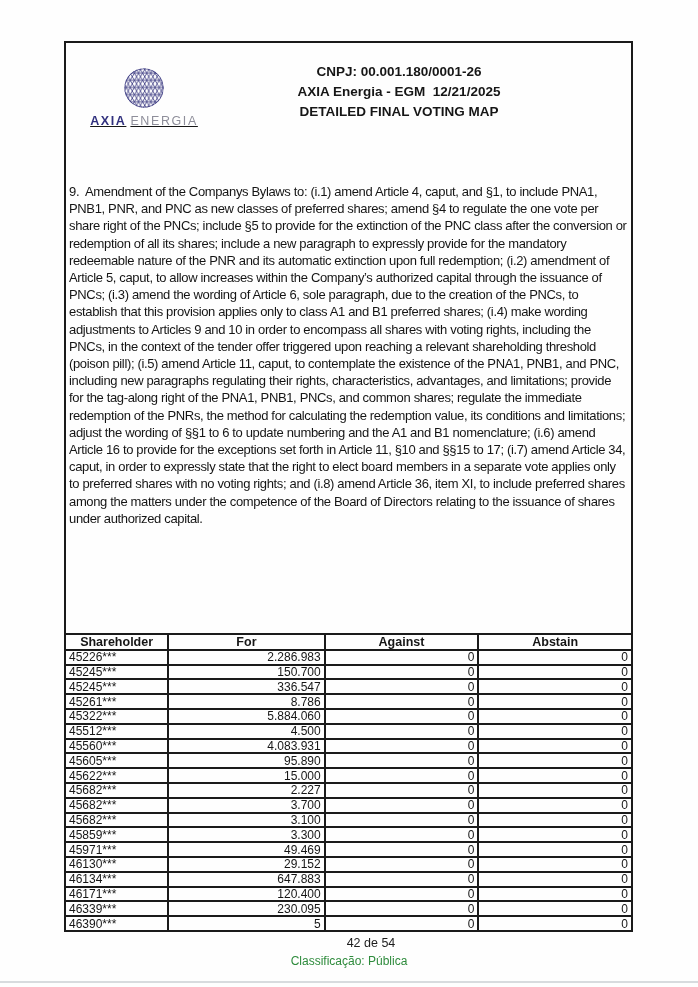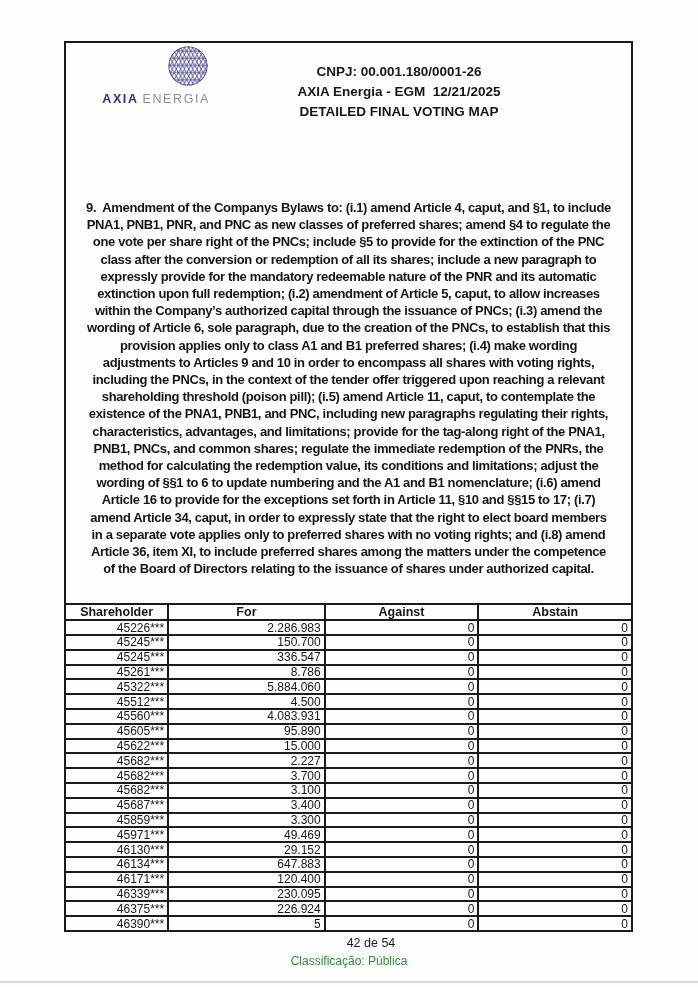--- a/index.html
+++ b/index.html
@@ -12,39 +12,39 @@
     overflow:hidden;
   }
   .doc-box{
     position:absolute;
     left:64px;top:41px;
     width:565px;height:887px;
     border:2px solid #1a1a1a;
   }
   
   .logo-block{
-    position:absolute;left:12px;top:1px;width:132px;
-    display:flex;flex-direction:column;align-items:flex-end;
+    position:absolute;left:12px;top:23px;width:132px;
+    display:flex;flex-direction:column;align-items:center;text-decoration:underline;
   }
   .logo-sphere{width:44px;height:44px;display:block;}
   .logo-text{
     margin-top:4px;font-size:12.5px;font-weight:700;letter-spacing:1.6px;
     white-space:nowrap;
   }
   .brand-a{color:#31317e;}
   .brand-b{color:#8e8e9a;font-weight:500;margin-left:4px;}
   .title-block{
     position:absolute;left:105px;top:19px;width:456px;
     text-align:center;font-weight:700;font-size:13.5px;line-height:20px;
   }
   .title-line{white-space:pre-wrap;}
   
   .agenda{
-    position:absolute;top:140px;left:3px;right:3px;margin:16px;
-    text-align:center;font-weight:700;font-size:13px;line-height:17.2px;
+    position:absolute;top:140px;left:3px;right:3px;margin:0;
+    text-align:left;font-weight:400;font-size:13px;line-height:17.2px;
     letter-spacing:-0.35px;white-space:pre-wrap;color:#151515;
   }
   
   table.votes{
     position:absolute;left:-2px;right:-2px;bottom:-2px;
     width:calc(100% + 4px);
     border-collapse:collapse;table-layout:fixed;
   }
   .votes th,.votes td{
     border:2px solid #1a1a1a;
@@ -52,21 +52,21 @@
     overflow:hidden;white-space:nowrap;
     box-sizing:border-box;
   }
   .votes th{
     height:16px;font-size:12.5px;font-weight:700;text-align:center;
     line-height:1;
   }
   .votes td{
     height:14.8px;font-size:12px;line-height:1;
   }
-  td.id{text-align:right;}
+  td.id{text-align:left;}
   td.num{text-align:right;}
   col.c-shareholder{width:18.2%;}
   col.c-for{width:27.6%;}
   col.c-against{width:27.1%;}
   col.c-abstain{width:27.1%;}
   
   .page-number{
     position:absolute;left:0;right:0;top:936px;
     text-align:center;font-size:12.5px;color:#1c1c1c;padding-left:44px;
   }
@@ -196,26 +196,20 @@
           <td class="num">0</td>
           <td class="num">0</td>
         </tr>
           <tr>
           <td class="id">45682***</td>
           <td class="num">3.100</td>
           <td class="num">0</td>
           <td class="num">0</td>
         </tr>
           <tr>
-          <td class="id">45687***</td>
-          <td class="num">3.400</td>
-          <td class="num">0</td>
-          <td class="num">0</td>
-        </tr>
-          <tr>
           <td class="id">45859***</td>
           <td class="num">3.300</td>
           <td class="num">0</td>
           <td class="num">0</td>
         </tr>
           <tr>
           <td class="id">45971***</td>
           <td class="num">49.469</td>
           <td class="num">0</td>
           <td class="num">0</td>
@@ -234,26 +228,20 @@
         </tr>
           <tr>
           <td class="id">46171***</td>
           <td class="num">120.400</td>
           <td class="num">0</td>
           <td class="num">0</td>
         </tr>
           <tr>
           <td class="id">46339***</td>
           <td class="num">230.095</td>
-          <td class="num">0</td>
-          <td class="num">0</td>
-        </tr>
-          <tr>
-          <td class="id">46375***</td>
-          <td class="num">226.924</td>
           <td class="num">0</td>
           <td class="num">0</td>
         </tr>
           <tr>
           <td class="id">46390***</td>
           <td class="num">5</td>
           <td class="num">0</td>
           <td class="num">0</td>
         </tr>
         </tbody>

